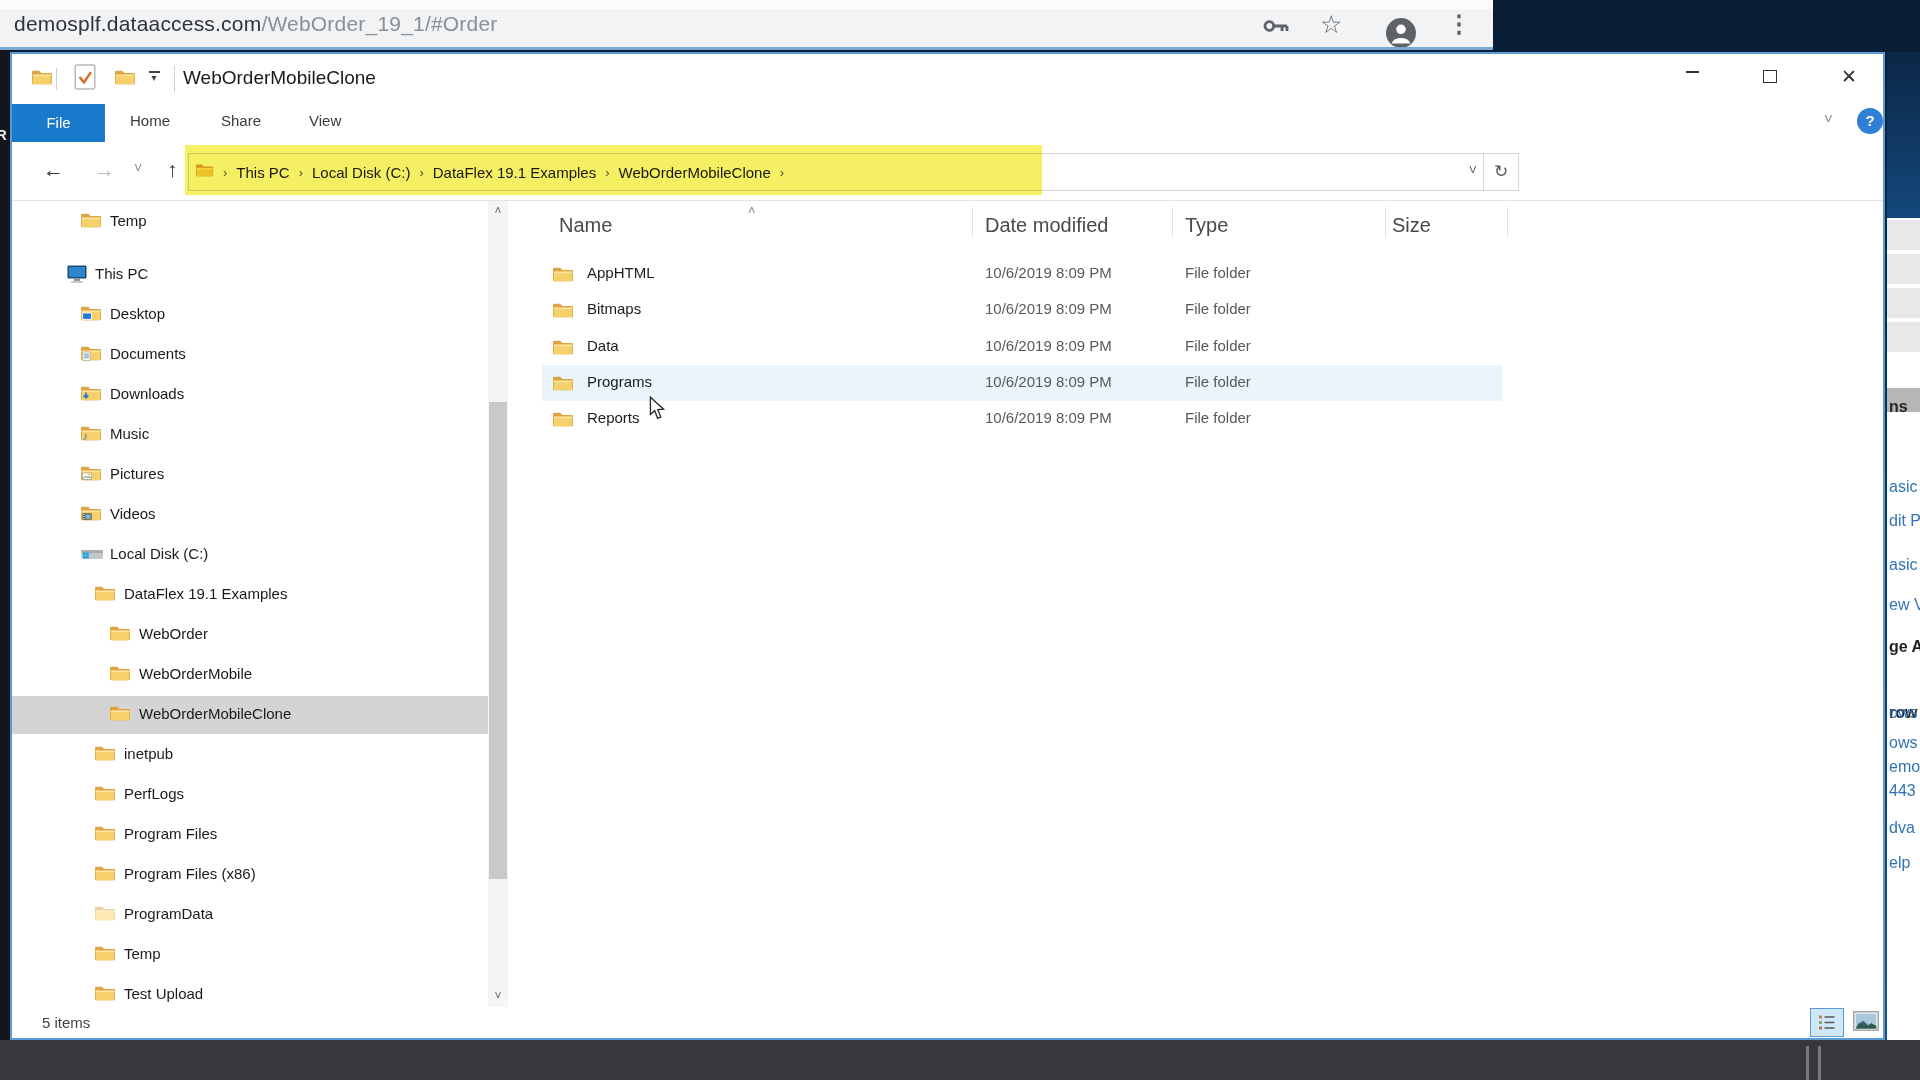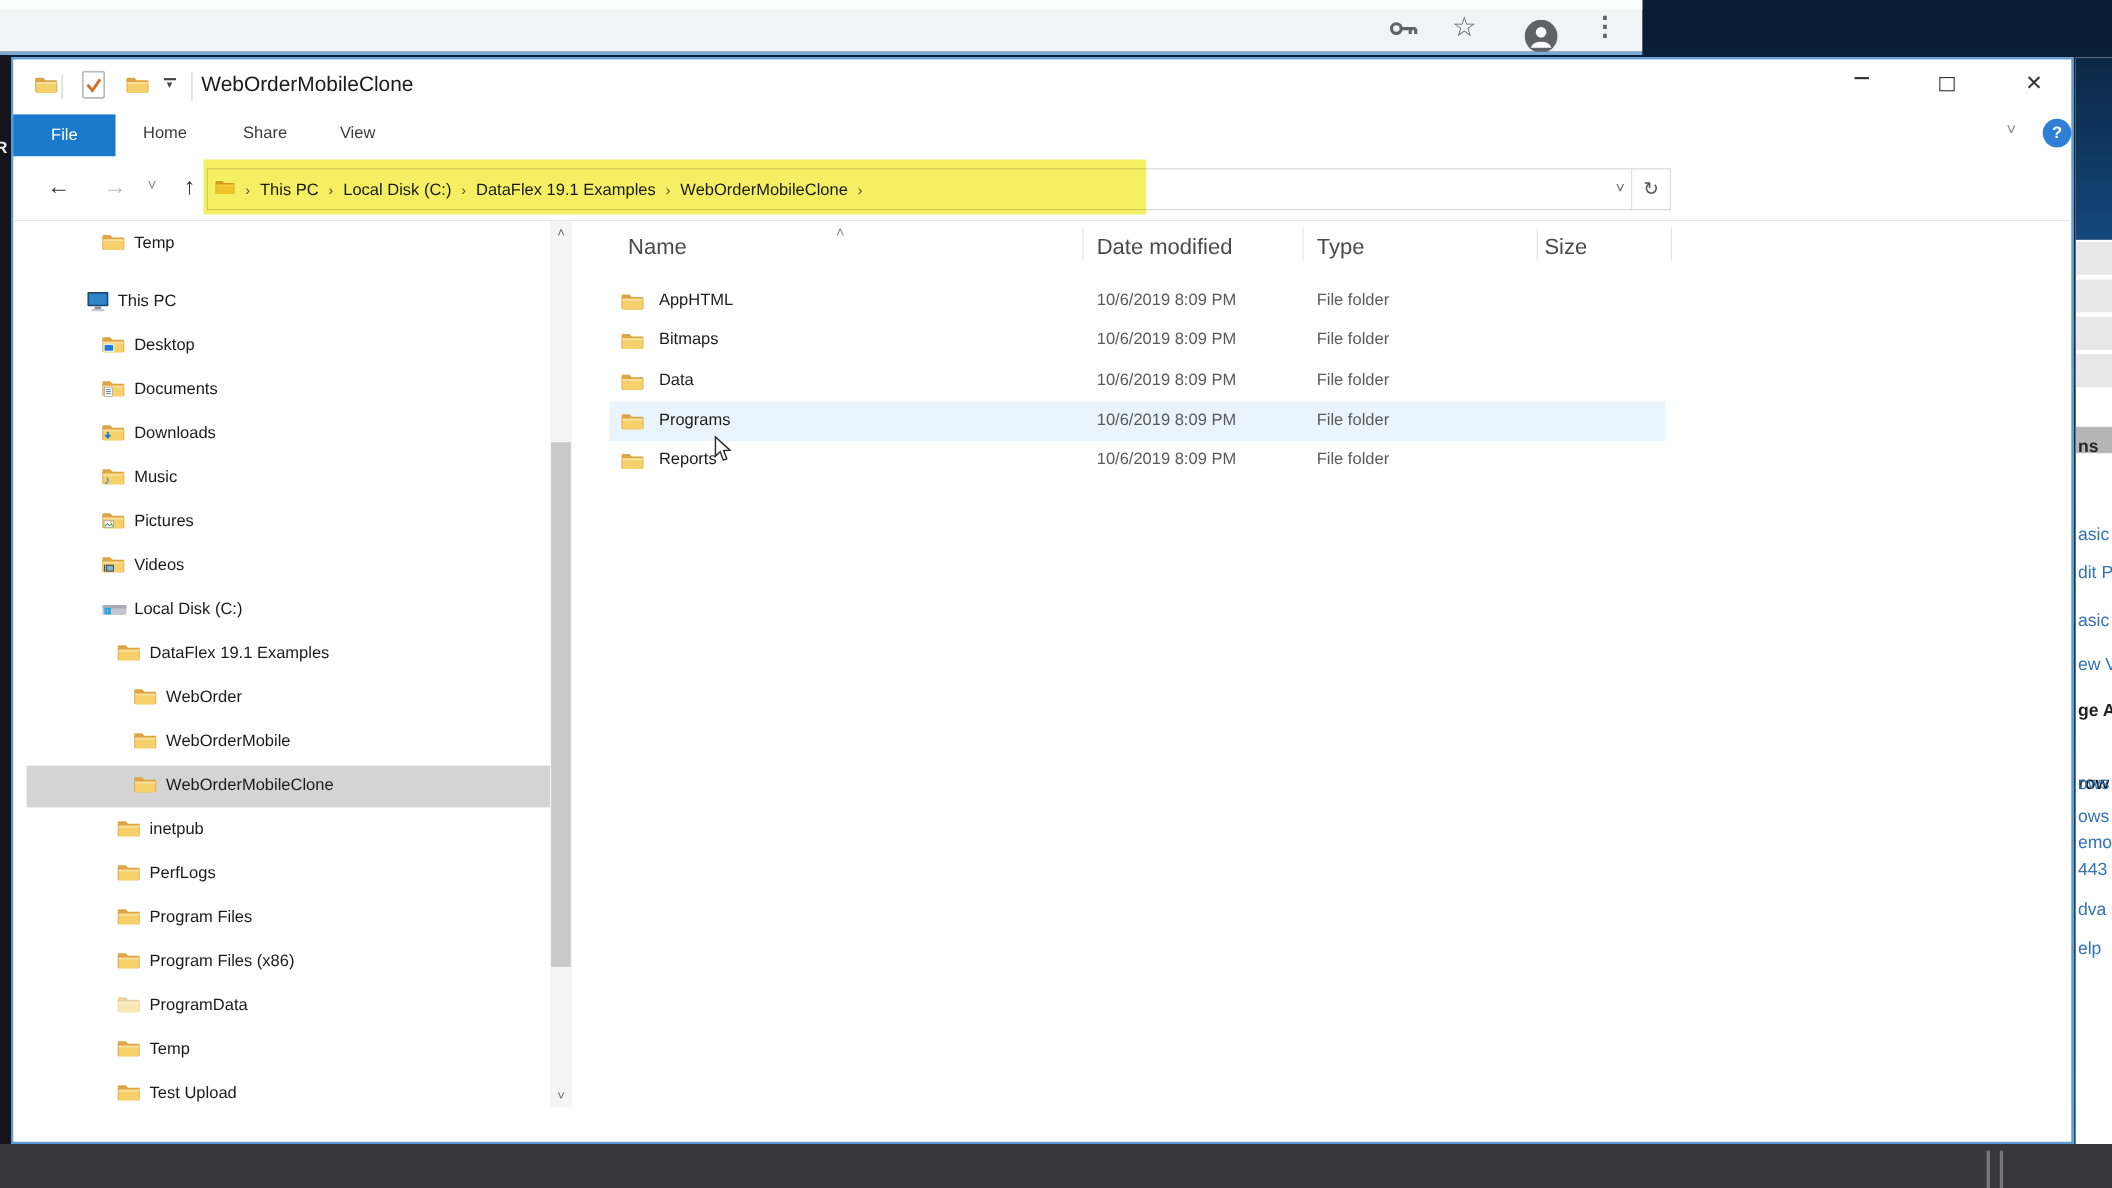--- a/index.html
+++ b/index.html
@@ -59,21 +59,21 @@
   #refresh-button{left:1472px;top:99px;width:35px;height:38px;border:1px solid #d6d6d6;border-left:none;
                   box-sizing:border-box;text-align:center;line-height:36px;font-size:17px;color:#555;background:#fff;}
   #search-box{left:1523px;top:99px;width:325px;height:38px;border:1px solid #d6d6d6;background:#fff;
               box-sizing:border-box;display:flex;align-items:center;}
   #search-input{flex:1;border:none;outline:none;font-size:15px;color:#757575;padding:0 4px 0 12px;
                 font-family:"Liberation Sans",sans-serif;background:transparent;}
   #search-box svg{margin-right:10px;}
   #yellow-highlight{left:173px;top:91px;width:857px;height:50px;background:rgba(243,236,60,.8);
                     mix-blend-mode:multiply;pointer-events:none;}
   
-  #exp-body{left:12px;top:147px;width:1726px;height:806px;overflow:hidden;}
+  #exp-body{left:0;top:147px;width:1726px;height:806px;overflow:hidden;}
   .side-row{left:0;width:476px;height:38px;}
   .side-row.sel{background:#d4d4d4;}
   .side-label{position:absolute;top:9px;font-size:15px;color:#1a1a1a;white-space:nowrap;}
   .side-ic{position:absolute;top:8px;}
   
   #side-scroll{left:476px;top:0;width:20px;height:806px;background:#f5f5f5;}
   #side-scroll .arrow{position:absolute;left:0;width:20px;text-align:center;font-size:12px;color:#6a6a6a;}
   #scroll-thumb{position:absolute;left:1px;top:201px;width:18px;height:477px;background:#c9c9c9;}
   
   .col-head{top:13px;font-size:20px;color:#4a4a4a;white-space:nowrap;}
@@ -94,20 +94,21 @@
   
   #cursor{left:646px;top:396px;}
 </style>
 </head>
 <body>
 
 <div id="stage">
 
   <div class="abs" id="browser-bar"></div>
   <div class="abs" id="browser-top"></div>
+  <div class="abs" id="url-text"><span id="url-host">demosplf.dataaccess.com</span><span id="url-path">/WebOrder_19_1/#Order</span></div>
   <div class="abs chrome-ic" style="left:1261px;top:15px;">
     <svg width="30" height="22" viewBox="0 0 26 20">
         <circle cx="7" cy="10" r="4" fill="none" stroke="#5f6368" stroke-width="2.6"></circle>
         <path d="M11 10 H23 M18.5 10 v4.5 M23 10 v4.5" stroke="#5f6368" stroke-width="2.6" fill="none"></path>
       </svg>
   </div>
   <div class="abs chrome-ic" id="star-icon">☆</div>
   <div class="abs" style="left:1386px;top:18px;">
     <svg width="30" height="30" viewBox="0 0 30 30">
         <circle cx="15" cy="15" r="15" fill="#5f6368"></circle>
@@ -459,20 +460,41 @@
                 <path d="M1.8 6.6 H20.3 V15 q0 1.3-1.3 1.3 H3.1 Q1.8 16.3 1.8 15 Z" fill="#f6d06a"></path>
                 <rect x="1.8" y="6.6" width="18.5" height="1.6" fill="#fbe3a0"></rect>
               </svg></span>
             <span class="cell-name">Reports</span>
             <span class="cell-date">10/6/2019 8:09 PM</span>
             <span class="cell-type">File folder</span>
           </div>
         </div>
     </div>
 
+    <div class="abs" id="status-bar">
+      <div id="items-count">5 items</div>
+      <div id="view-details">
+        <svg width="19" height="17" viewBox="0 0 19 17">
+          <g>
+              <rect x="1" y="1.5" width="3" height="3" fill="#b08968"></rect>
+              <rect x="1" y="7" width="3" height="3" fill="#8fae5f"></rect>
+              <rect x="1" y="12.5" width="3" height="3" fill="#c76868"></rect>
+          <path d="M6.5 3 h10 M6.5 8.5 h10 M6.5 14 h10" stroke="#5a5a5a" stroke-width="1.6"></path>
+            </g>
+        </svg>
+      </div>
+      <div id="view-thumb">
+        <svg width="26" height="20" viewBox="0 0 26 20">
+          <rect x="0.8" y="0.8" width="24.4" height="18.4" fill="#fff" stroke="#9c9c9c" stroke-width="1.4"></rect>
+          <rect x="2.6" y="2.6" width="20.8" height="14.8" fill="#aac8dc"></rect>
+          <path d="M2.6 17.4 L10 9.5 L15.5 14.5 L18.5 12 L23.4 17.4 Z" fill="#3a6472"></path>
+          <path d="M2.6 17.4 h20.8 v-2.6 l-5-2.4 -5.5 3 -6.5-4 z" fill="#2e5950"></path>
+        </svg>
+      </div>
+    </div>
   </div>
 
   <div class="abs" id="cursor">
     <svg width="22" height="24" viewBox="0 0 13 20">
         <path d="M1 1 L1 15.5 L4.6 12.2 L7 18.6 L9.6 17.6 L7.2 11.4 L12 11 Z" fill="#fff" stroke="#2a2a2a" stroke-width="1.1"></path>
       </svg>
   </div>
 </div>
 
 </body></html>

